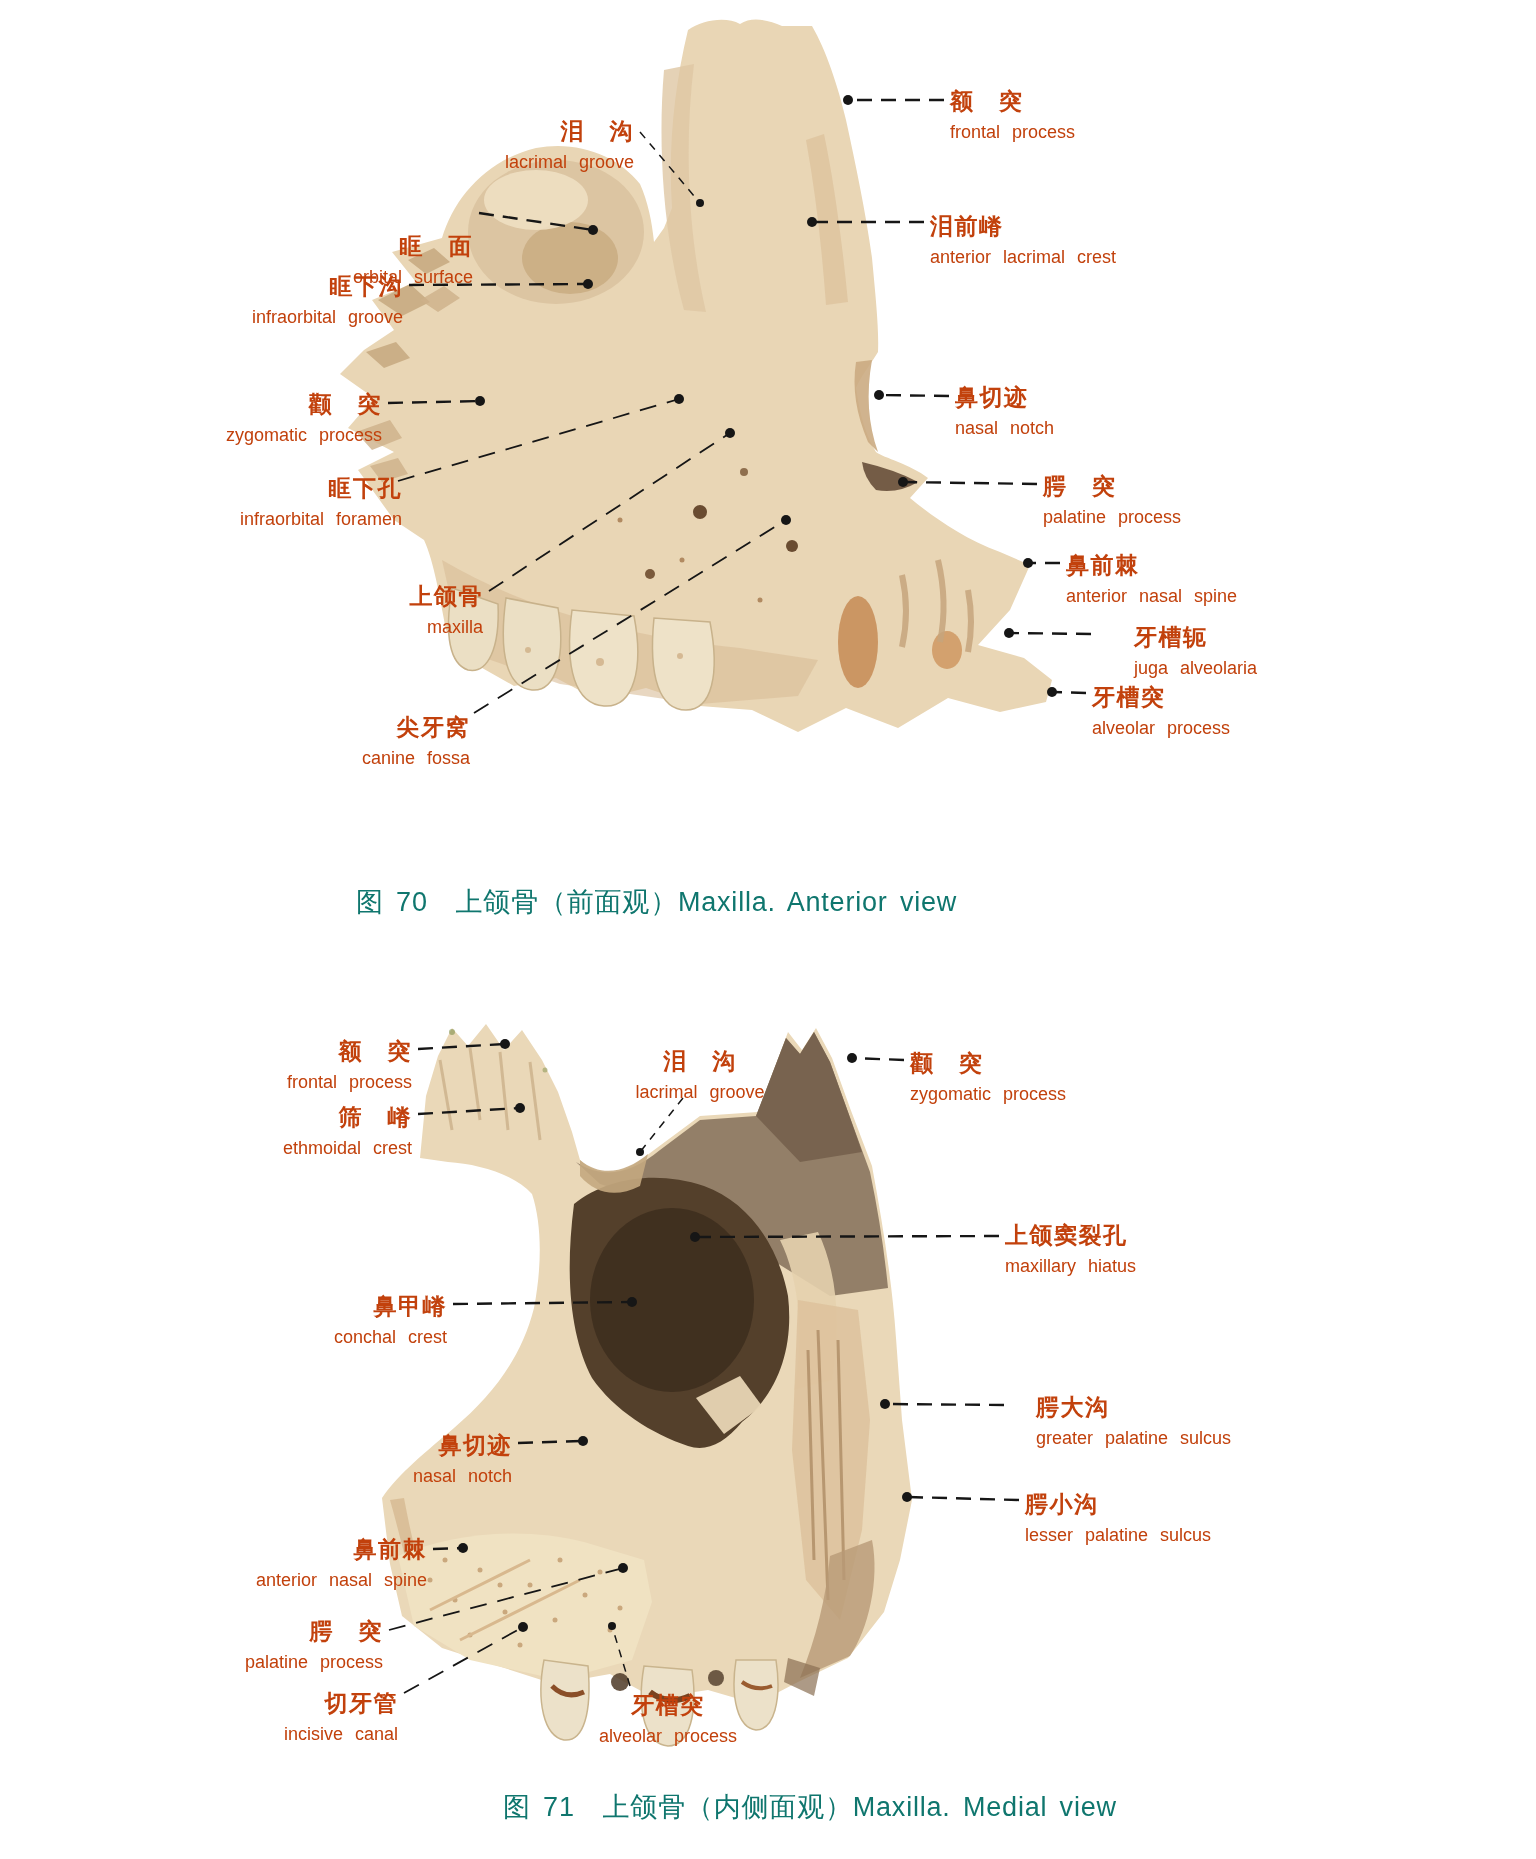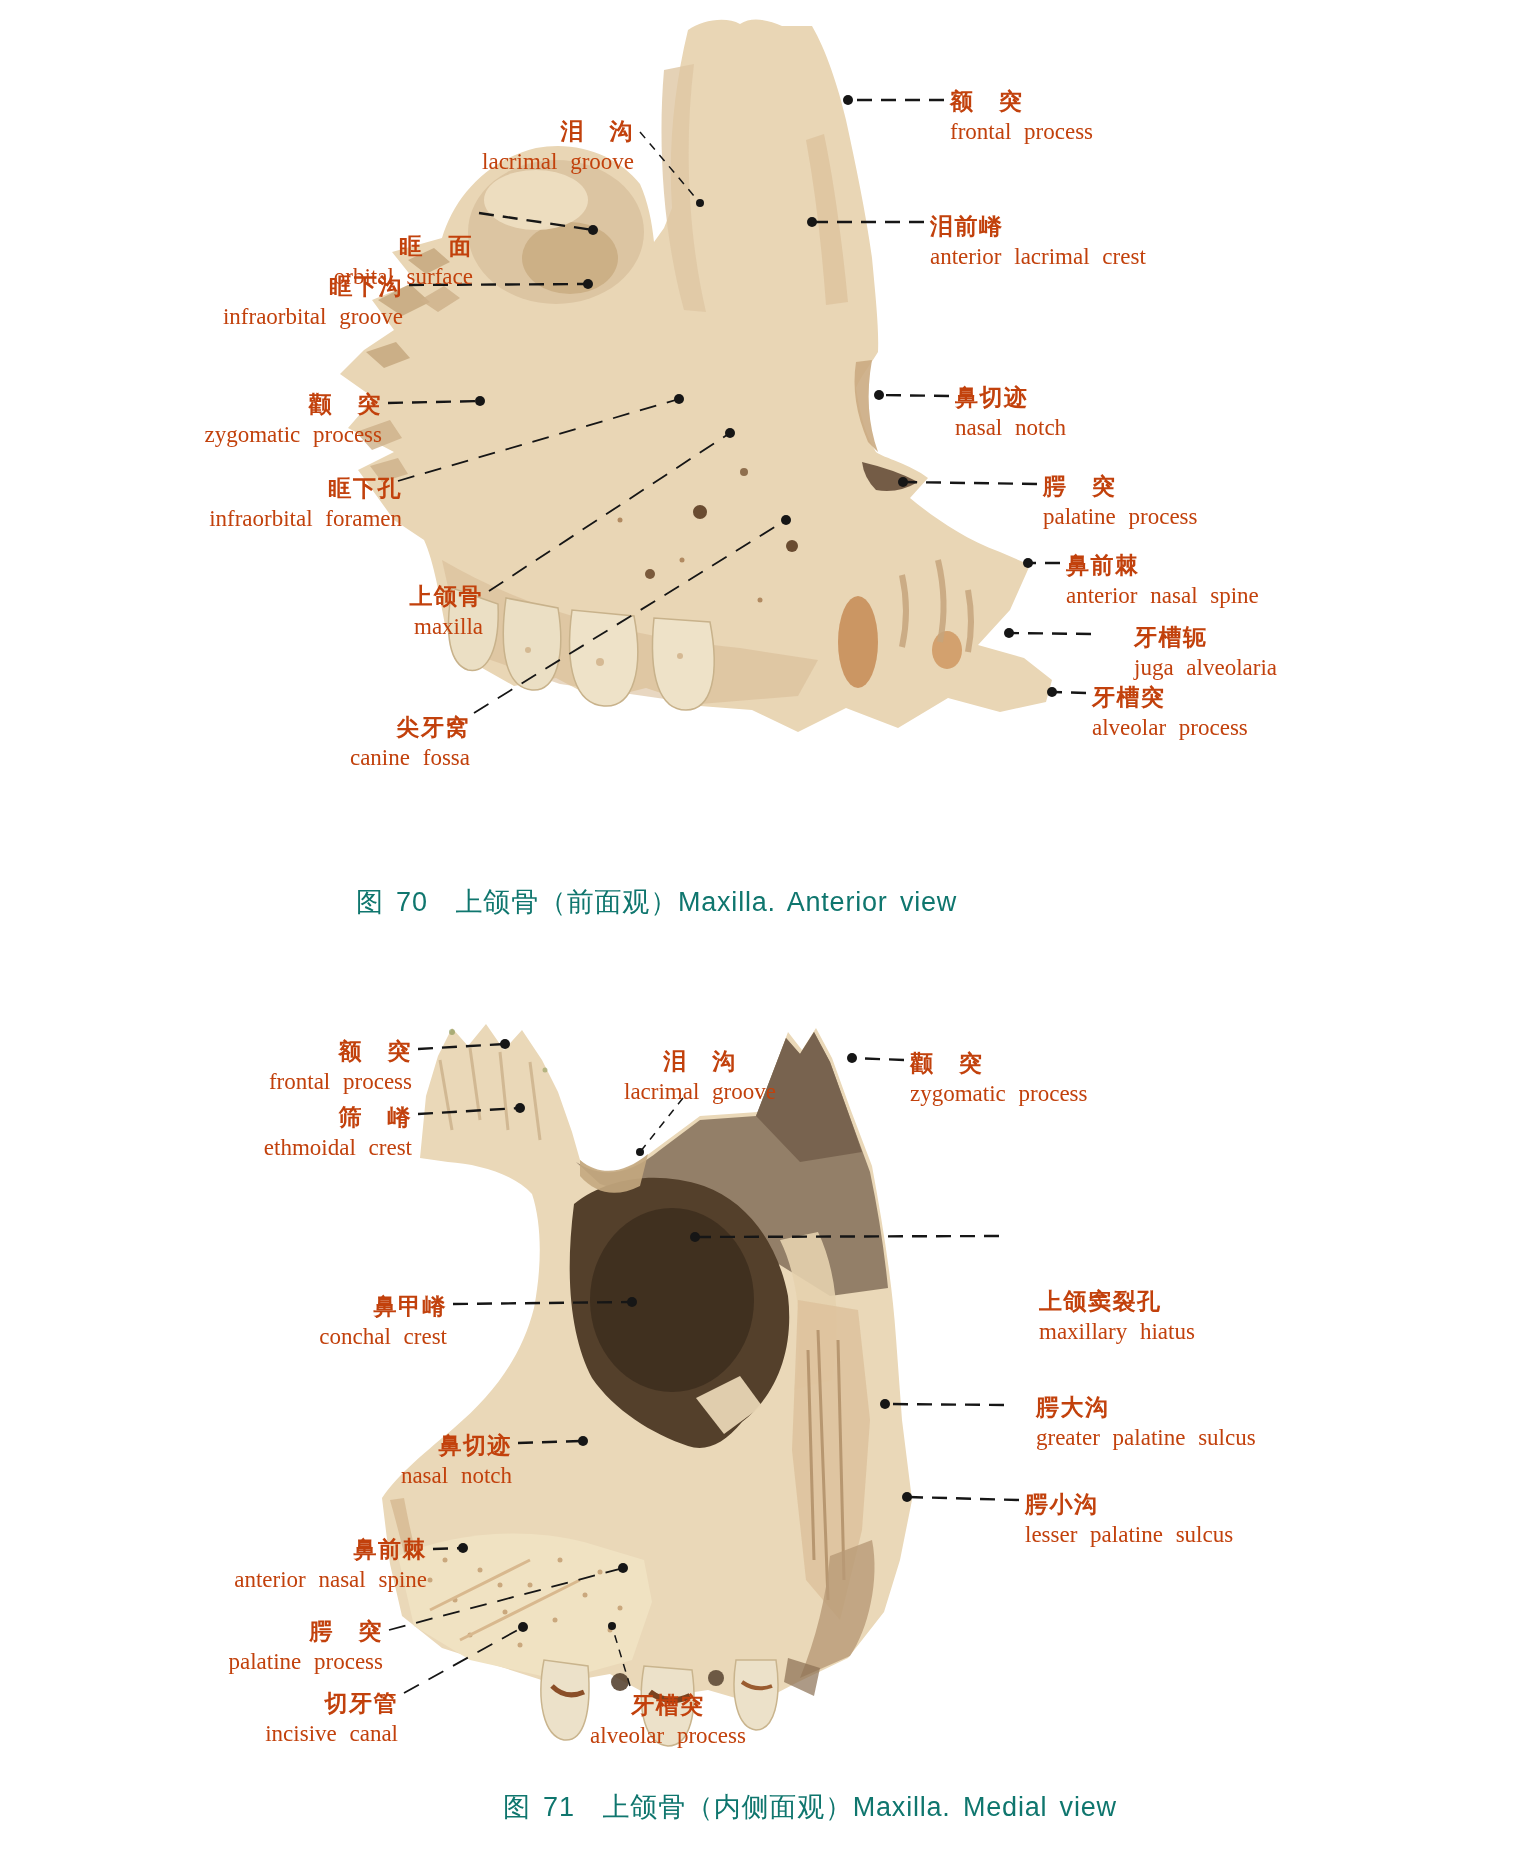--- a/index.html
+++ b/index.html
@@ -8,22 +8,22 @@
     overflow:hidden; font-family:"Liberation Serif","DejaVu Serif",serif;
   }
   .art { position:absolute; left:0; top:0; width:1536px; height:1859px; }
   .label { position:absolute; color:#c2410c; }
   .label .cn {
     font-size:23px; line-height:33px; white-space:nowrap;
     letter-spacing:1.5px; font-weight:600;
     font-family:"DejaVu Serif","Liberation Serif",serif;
   }
   .label .en {
-    font-size:23px; line-height:30px; white-space:nowrap; word-spacing:7px;
-    font-family:Liberation Serif, serif;
+    font-size:18px; line-height:30px; white-space:nowrap; word-spacing:7px;
+    font-family:Liberation Sans, sans-serif;
   }
   .label.al-r { text-align:right; }
   .label.al-l { text-align:left; }
   .label.al-c { text-align:center; transform:translateX(-50%); }
   .caption {
     position:absolute; white-space:nowrap; color:#0f766e;
     font-family:"Liberation Sans","DejaVu Sans",sans-serif;
     font-size:27px; letter-spacing:0.8px; word-spacing:4px; font-weight:500;
   }
 </style>
@@ -239,21 +239,21 @@
         <div class="en">ethmoidal crest</div>
       </div>
       <div class="label al-c" style="top: 1044px; left: 700px;">
         <div class="cn">泪　沟</div>
         <div class="en">lacrimal groove</div>
       </div>
       <div class="label al-l" style="top: 1046px; left: 910px;">
         <div class="cn">颧　突</div>
         <div class="en">zygomatic process</div>
       </div>
-      <div class="label al-l" style="top: 1284px; left: 1005px; margin-left: 34px;">
+      <div class="label al-l" style="top: 1218px; left: 1005px;">
         <div class="cn">上颌窦裂孔</div>
         <div class="en">maxillary hiatus</div>
       </div>
       <div class="label al-r" style="top: 1289px; right: 1089px;">
         <div class="cn">鼻甲嵴</div>
         <div class="en">conchal crest</div>
       </div>
       <div class="label al-r" style="top: 1428px; right: 1024px;">
         <div class="cn">鼻切迹</div>
         <div class="en">nasal notch</div>

